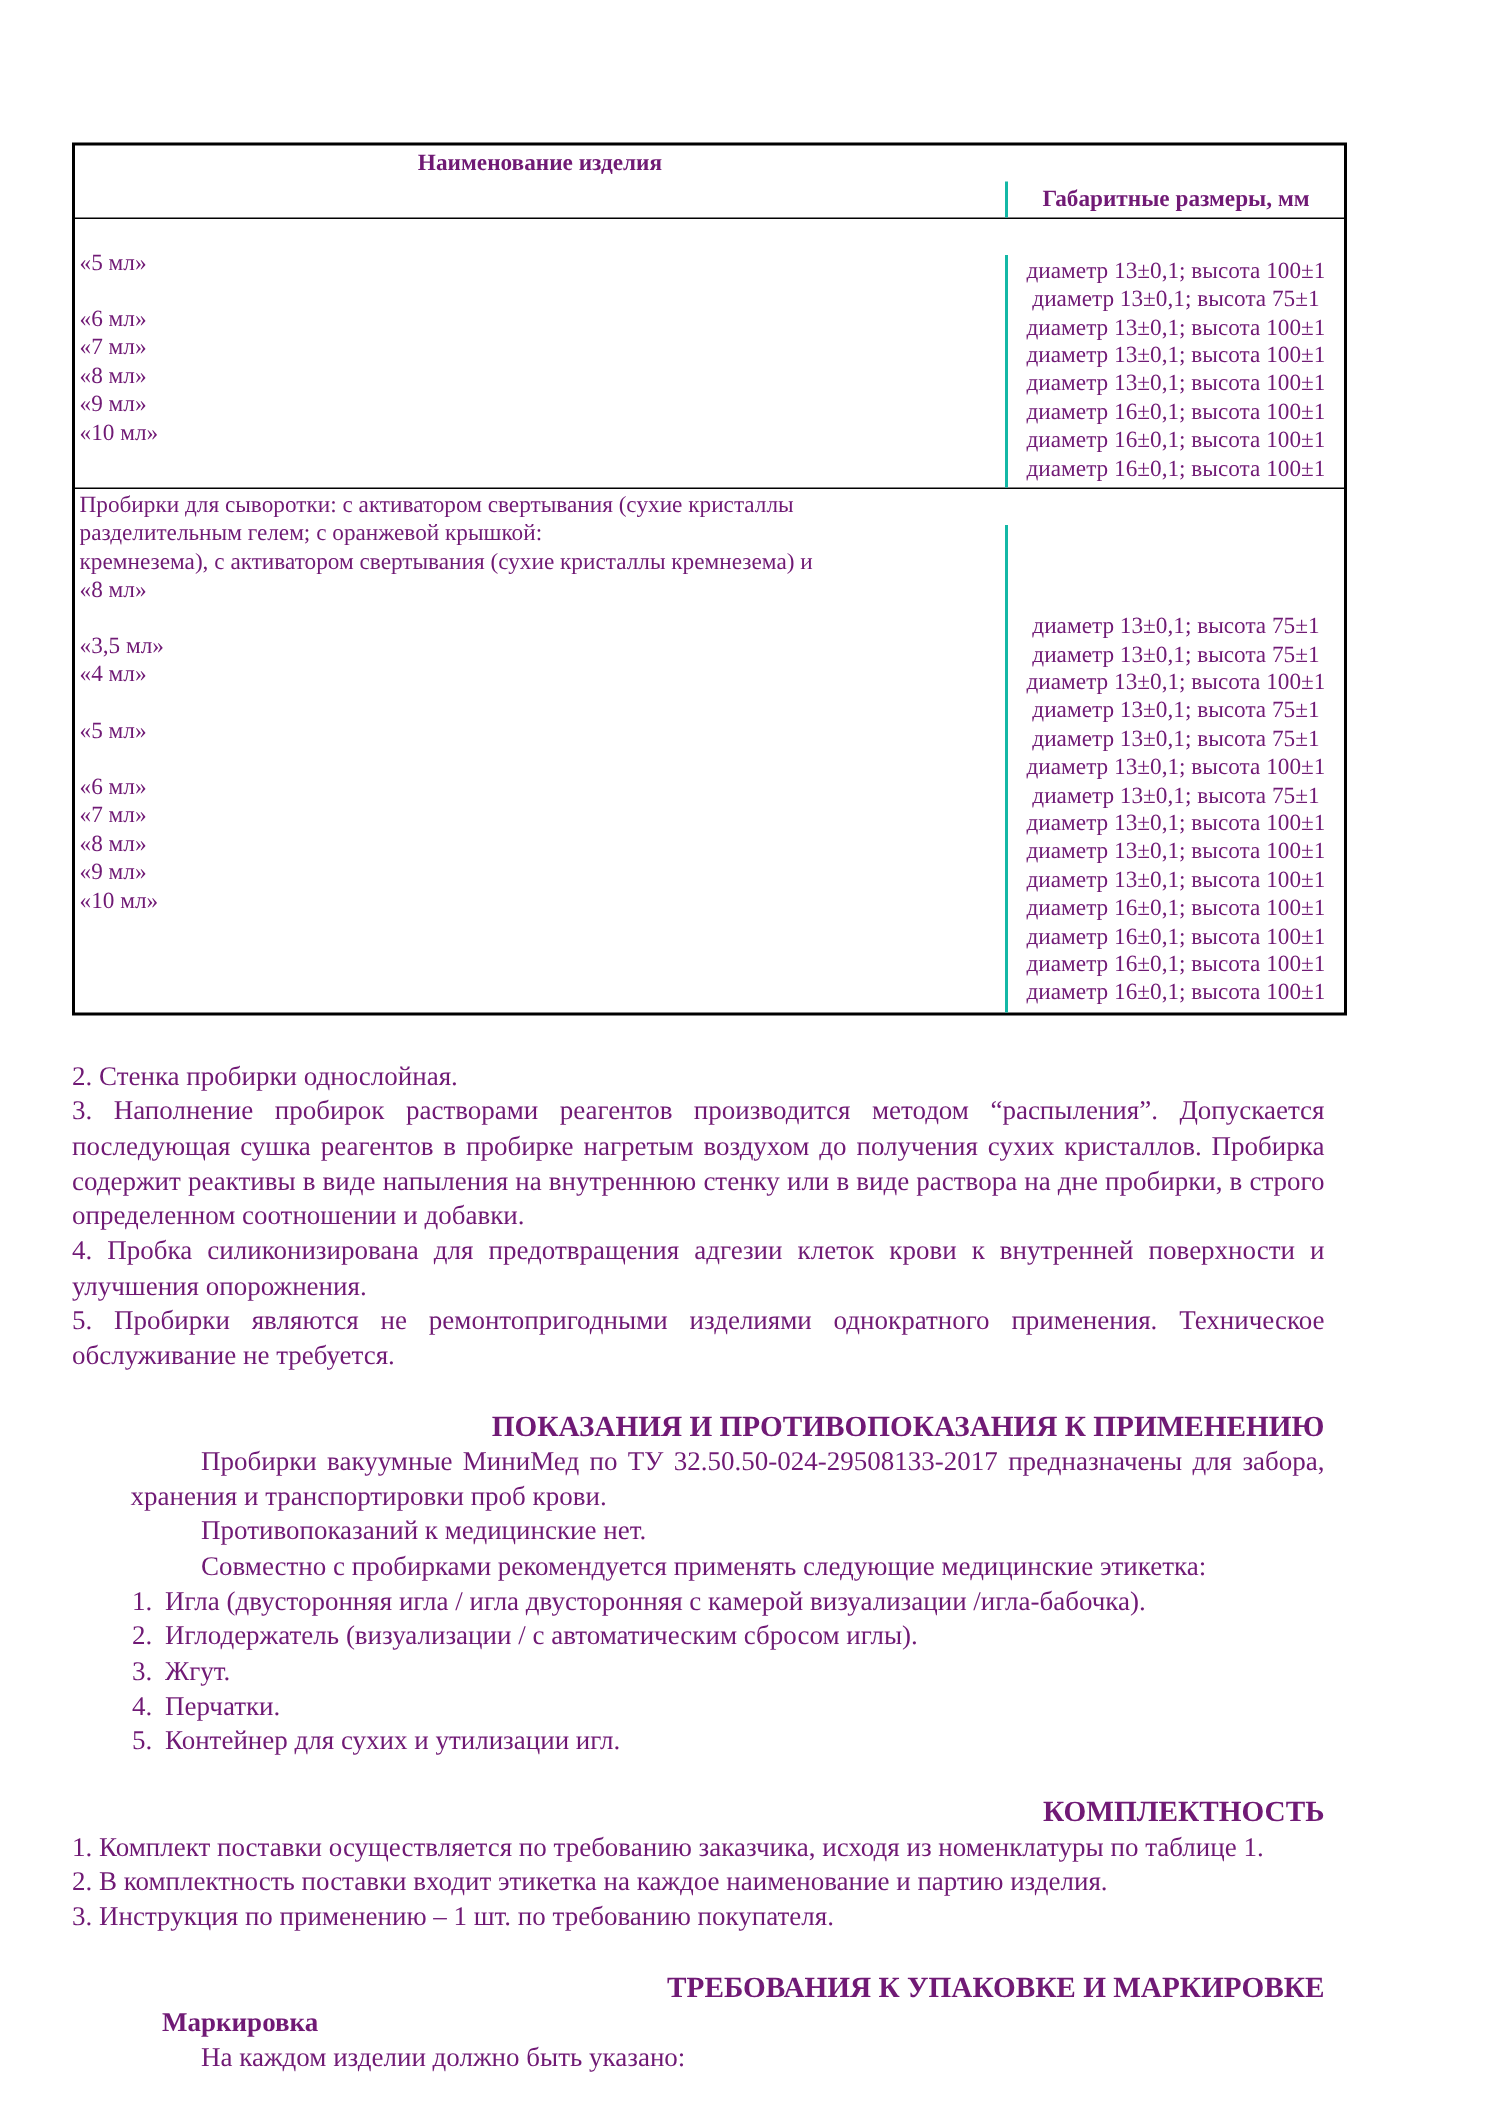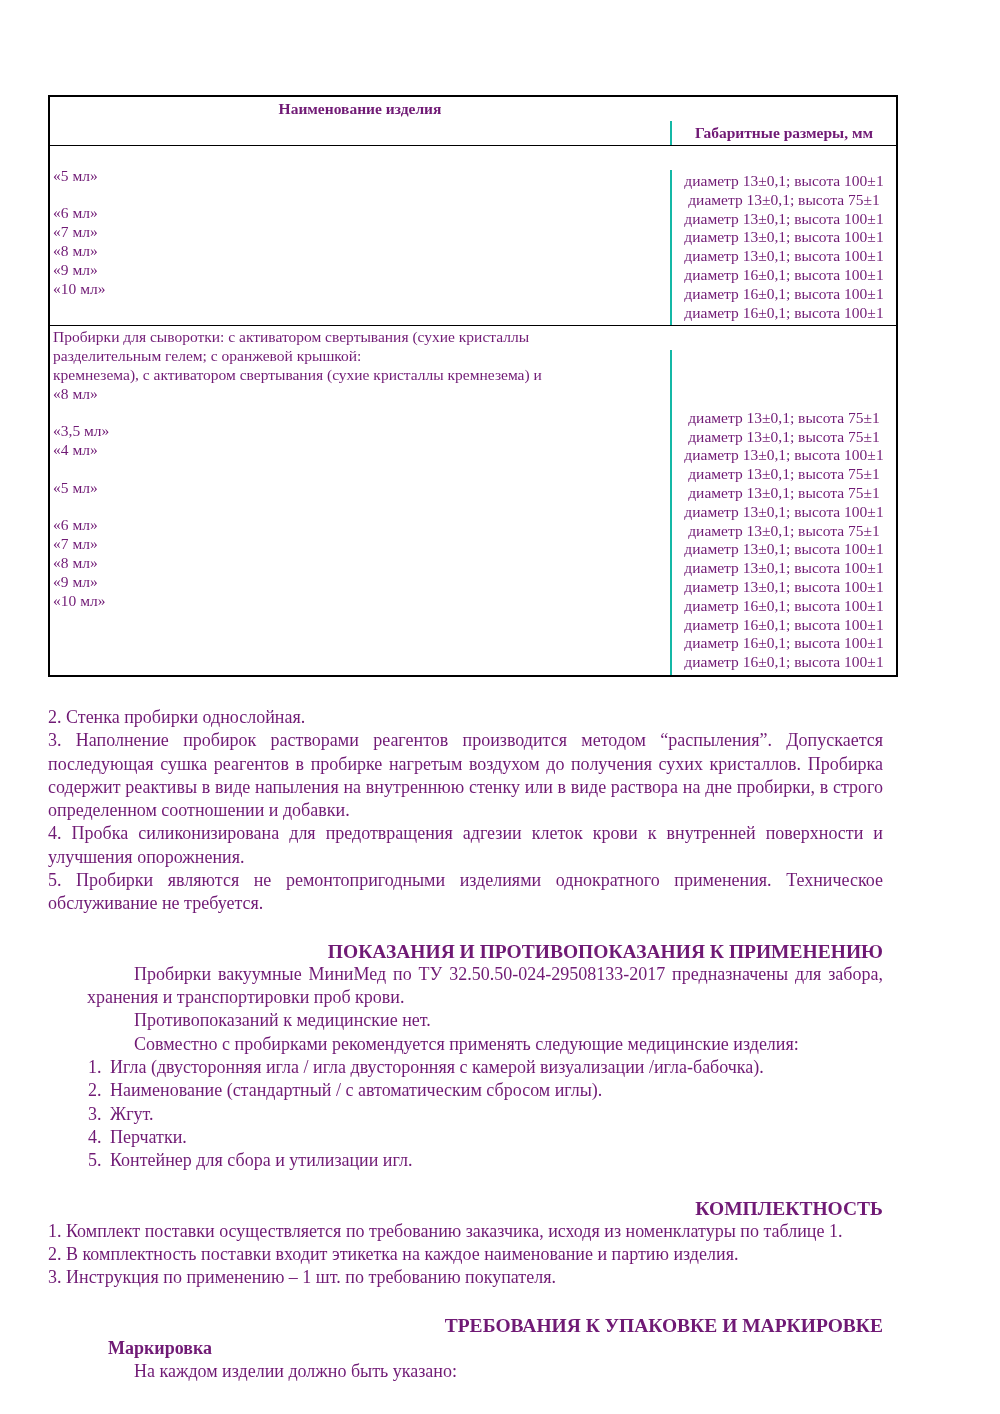--- a/index.html
+++ b/index.html
@@ -148,41 +148,41 @@
   <p class="para">2. Стенка пробирки однослойная.</p>
       <p class="para">3. Наполнение пробирок растворами реагентов производится методом “распыления”. Допускается последующая сушка реагентов в пробирке нагретым воздухом до получения сухих кристаллов. Пробирка содержит реактивы в виде напыления на внутреннюю стенку или в виде раствора на дне пробирки, в строго определенном соотношении и добавки.</p>
       <p class="para">4. Пробка силиконизирована для предотвращения адгезии клеток крови к внутренней поверхности и улучшения опорожнения.</p>
       <p class="para">5. Пробирки являются не ремонтопригодными изделиями однократного применения. Техническое обслуживание не требуется.</p>
     </div>
 
   <div class="text-block">
     <div class="h-center">ПОКАЗАНИЯ И ПРОТИВОПОКАЗАНИЯ К ПРИМЕНЕНИЮ</div>
     <p class="para indent">Пробирки вакуумные МиниМед по ТУ 32.50.50-024-29508133-2017 предназначены для забора, хранения и транспортировки проб крови.</p>
     <p class="para indent">Противопоказаний к медицинские нет.</p>
-    <p class="para indent">Совместно с пробирками рекомендуется применять следующие медицинские изделия:</p>
+    <p class="para indent">Совместно с пробирками рекомендуется применять следующие медицинские этикетка:</p>
     <div>
 
         <div class="list-item">
           <span class="li-num">1.</span><span>Игла (двусторонняя игла / игла двусторонняя с камерой визуализации /игла-бабочка).</span>
         </div>
 
         <div class="list-item">
-          <span class="li-num">2.</span><span>Наименование (стандартный / с автоматическим сбросом иглы).</span>
+          <span class="li-num">2.</span><span>Иглодержатель (визуализации / с автоматическим сбросом иглы).</span>
         </div>
 
         <div class="list-item">
           <span class="li-num">3.</span><span>Жгут.</span>
         </div>
 
         <div class="list-item">
           <span class="li-num">4.</span><span>Перчатки.</span>
         </div>
 
         <div class="list-item">
-          <span class="li-num">5.</span><span>Контейнер для сбора и утилизации игл.</span>
+          <span class="li-num">5.</span><span>Контейнер для сухих и утилизации игл.</span>
         </div>
       </div>
   </div>
 
   <div class="text-block">
     <div class="h-center">КОМПЛЕКТНОСТЬ</div>
     <div>
 
     <p class="para">1. Комплект поставки осуществляется по требованию заказчика, исходя из номенклатуры по таблице 1.</p>
         <p class="para">2. В комплектность поставки входит этикетка на каждое наименование и партию изделия.</p>

